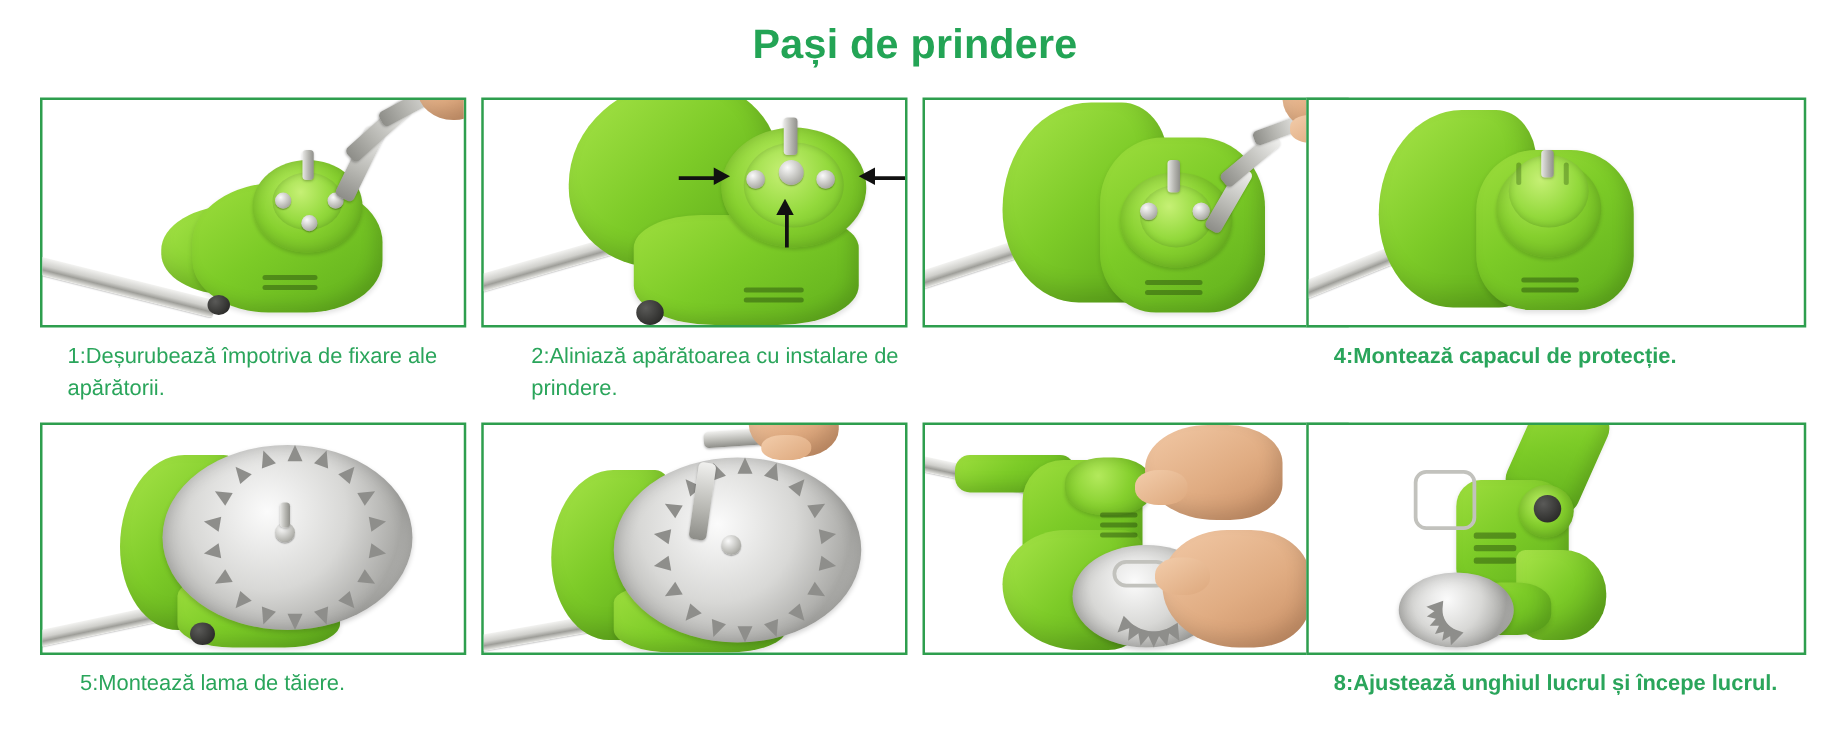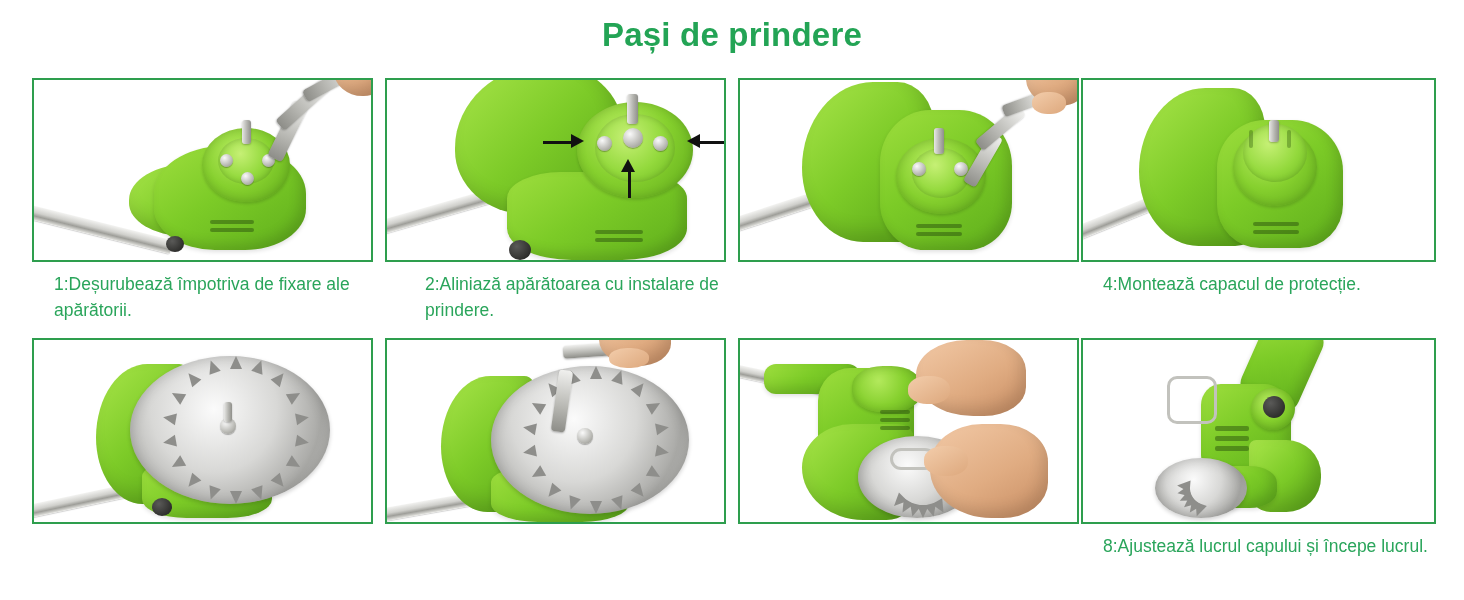--- a/index.html
+++ b/index.html
@@ -20,21 +20,21 @@
     letter-spacing:.2px;
   }
 
   .grid{position:absolute;left:0;top:78px;width:1464px;}
   .row{position:relative;height:262px;}
 
   .cell{position:absolute;top:0;}
   .c1{left:32px;width:341px;}
   .c2{left:385px;width:341px;}
   .c3{left:738px;width:341px;}
-  .c4{left:1081px;width:355px;}
+  .c4{left:1045px;width:400px;font-weight:bold;}
 
   .photo-frame{
     box-sizing:border-box;
     border:2px solid #2e9e4e;
     background:#ffffff;
     height:184px;width:100%;
     position:relative;overflow:hidden;
   }
   .r2 .photo-frame{height:186px;}
 
@@ -282,20 +282,21 @@
               <div class="tooth" style="transform:rotate(260deg) translateY(-74px);"></div>
               <div class="tooth" style="transform:rotate(280deg) translateY(-74px);"></div>
               <div class="tooth" style="transform:rotate(300deg) translateY(-74px);"></div>
               <div class="tooth" style="transform:rotate(320deg) translateY(-74px);"></div>
               <div class="tooth" style="transform:rotate(340deg) translateY(-74px);"></div>
             </div>
             <div class="bolt" style="left:186px;top:78px;width:16px;height:16px;"></div>
             <div class="shaftpin" style="left:190px;top:62px;width:8px;height:20px;"></div>
           </div>
         </div>
+        <div class="caption cap-indent-3">5:Montează lama de tăiere.</div>
       </div>
 
       <div class="cell c2">
         <div class="photo-frame">
           <div class="scene">
             <div class="pole" style="left:-14px;top:170px;width:120px;height:13px;transform:rotate(-10deg);"></div>
             <div class="guard" style="left:54px;top:36px;width:96px;height:136px;border-radius:62% 16% 20% 58%;"></div>
             <div class="body-hub" style="left:104px;top:128px;width:138px;height:54px;border-radius:26% 30% 34% 34%;"></div>
             <div class="vent" style="left:168px;top:150px;width:44px;height:4px;"></div>
             <div class="blade" style="left:104px;top:26px;width:198px;height:148px;"></div>
@@ -374,17 +375,17 @@
             <div class="teeth" style="left:72px;top:118px;width:92px;height:60px;">
               <div class="tooth" style="transform:rotate(200deg) translateY(-30px);"></div>
               <div class="tooth" style="transform:rotate(215deg) translateY(-30px);"></div>
               <div class="tooth" style="transform:rotate(230deg) translateY(-30px);"></div>
               <div class="tooth" style="transform:rotate(245deg) translateY(-30px);"></div>
               <div class="tooth" style="transform:rotate(260deg) translateY(-30px);"></div>
               <div class="tooth" style="transform:rotate(275deg) translateY(-30px);"></div>
             </div>
           </div>
         </div>
-        <div class="caption cap-indent-1">8:Ajustează lucrul capului și începe lucrul.</div>
+        <div class="caption cap-indent-1">8:Ajustează unghiul lucrul și începe lucrul.</div>
       </div>
     </div>
   </div>
 </div>
 
 </body></html>

